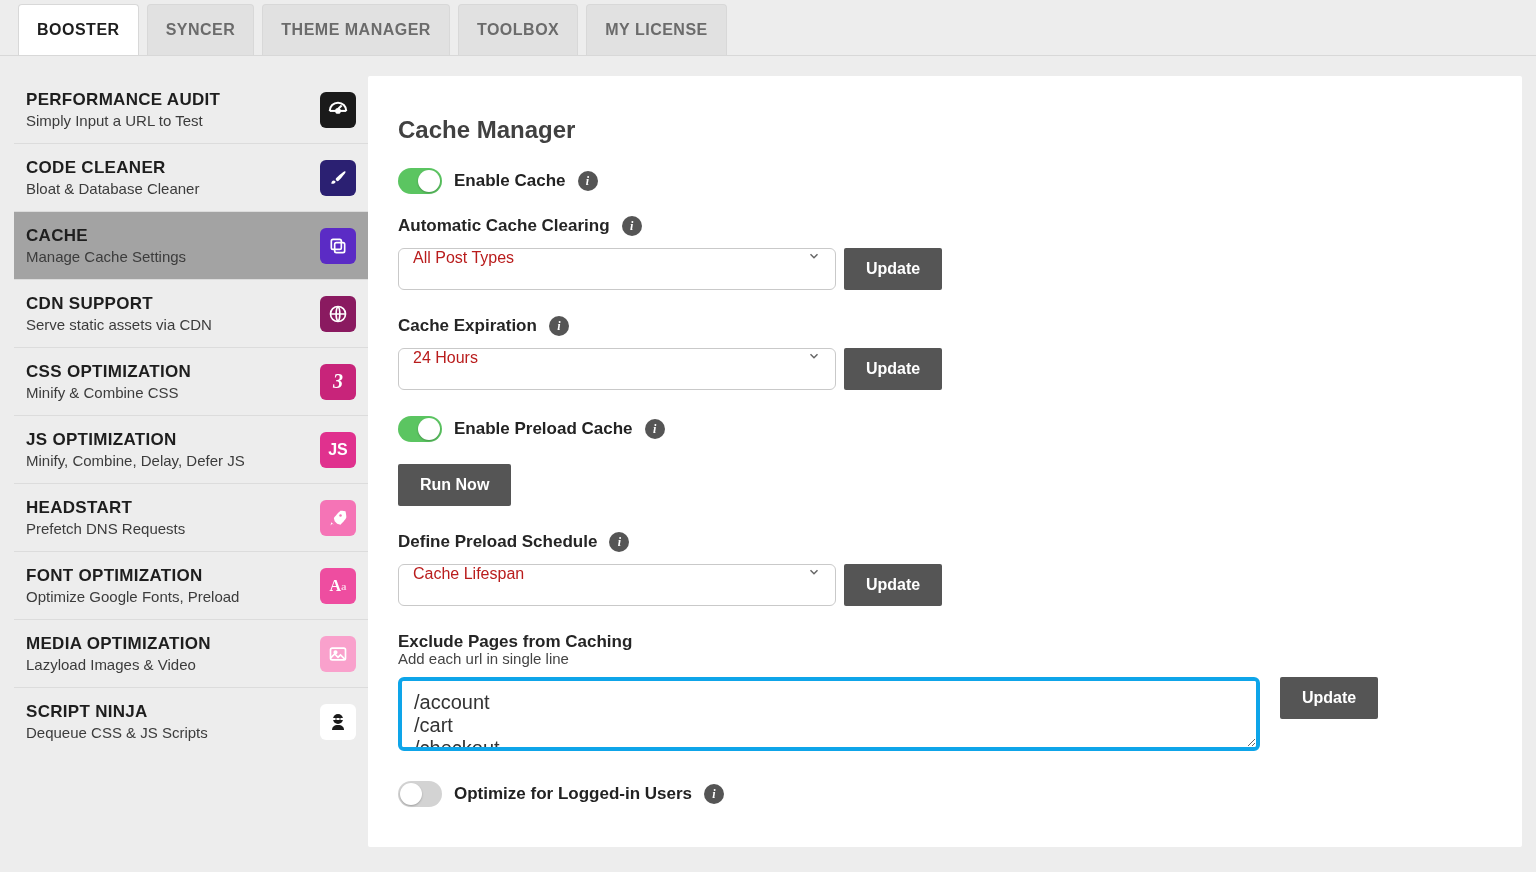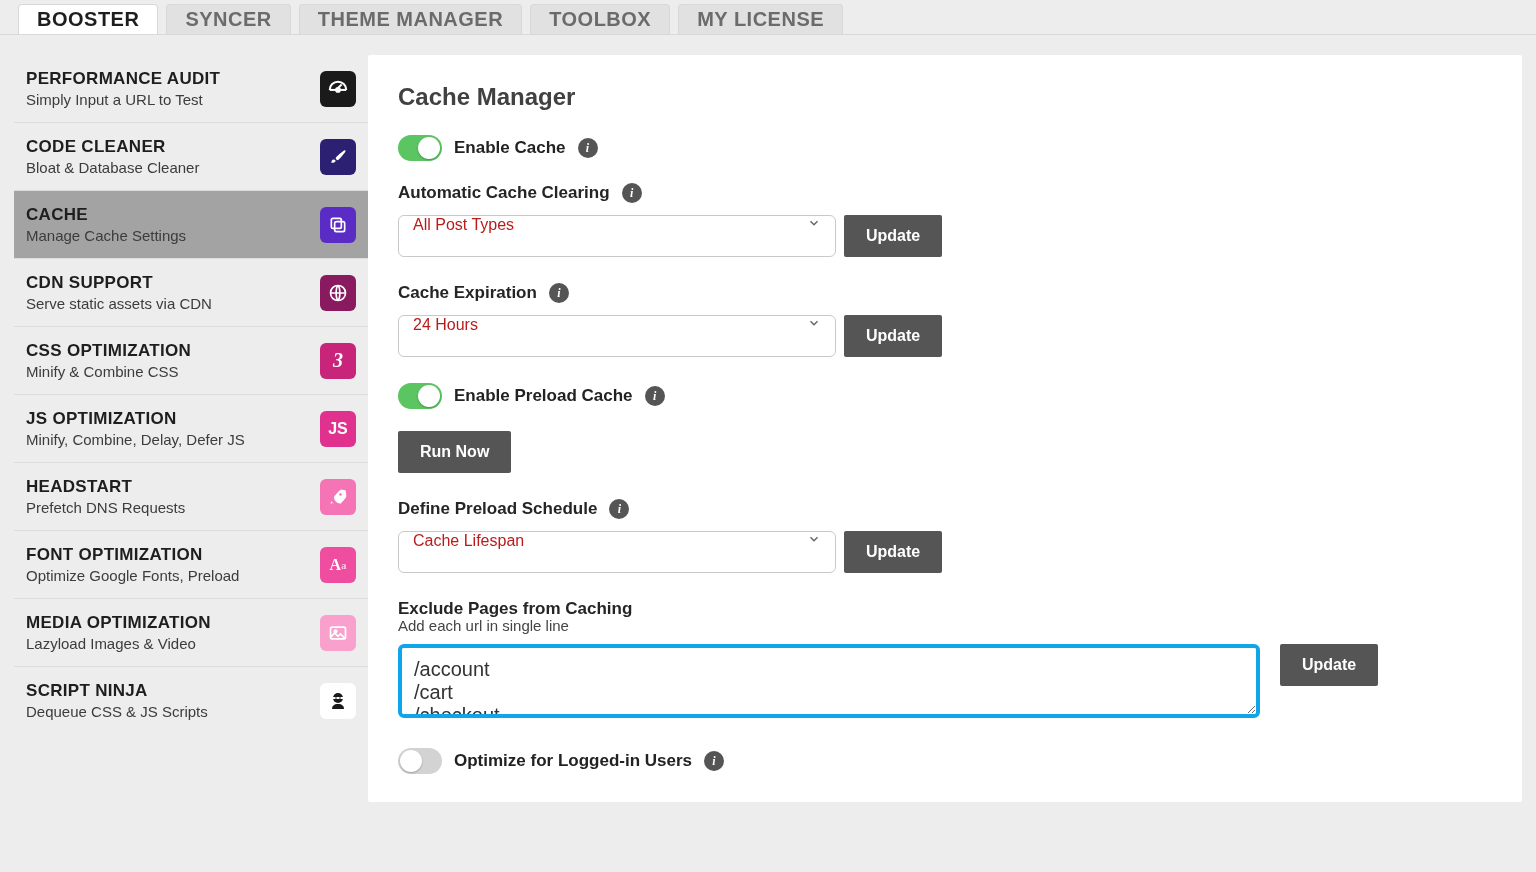--- a/index.html
+++ b/index.html
@@ -9,23 +9,23 @@
     color: #2a2a2a;
     font-size: 15px;
   }
   .tabs {
     display: flex;
     gap: 8px;
     padding: 4px 18px 0 18px;
     border-bottom: 1px solid #d8d8d8;
   }
   .tab {
-    padding: 3px 18px;
+    padding: 16px 18px;
     font-weight: 700;
-    font-size: 20px;
+    font-size: 16px;
     color: #6b6b6b;
     background: #e1e1e1;
     border: 1px solid #d8d8d8;
     border-bottom: none;
     border-radius: 4px 4px 0 0;
     cursor: pointer;
     letter-spacing: .5px;
   }
   .tab.active { background: #fff; color: #1e1e1e; }
   .layout { display: flex; }
@@ -54,21 +54,21 @@
     display: flex; align-items:center; justify-content:center;
     color: #fff;
     font-weight:700;
     font-size: 16px;
     flex-shrink: 0;
   }
   .main {
     flex: 1;
     background: #fff;
     margin: 20px 14px 20px 0;
-    padding: 28px 30px;
+    padding: 40px 30px;
     border-radius: 2px;
   }
   .page-title { font-size: 24px; font-weight: 800; color:#414141; margin-bottom: 24px; }
   .row { display:flex; align-items:center; gap:12px; margin-bottom: 22px; }
   .section-label { font-size: 17px; font-weight:700; color:#252525; display:flex; align-items:center; gap:12px; margin-bottom: 12px;}
   .help-sub { font-size:15px; color:#444; margin-top:-6px; margin-bottom:10px;}
   .toggle {
     width: 44px; height: 26px;
     background: #d3d3d3;
     border-radius: 999px;

